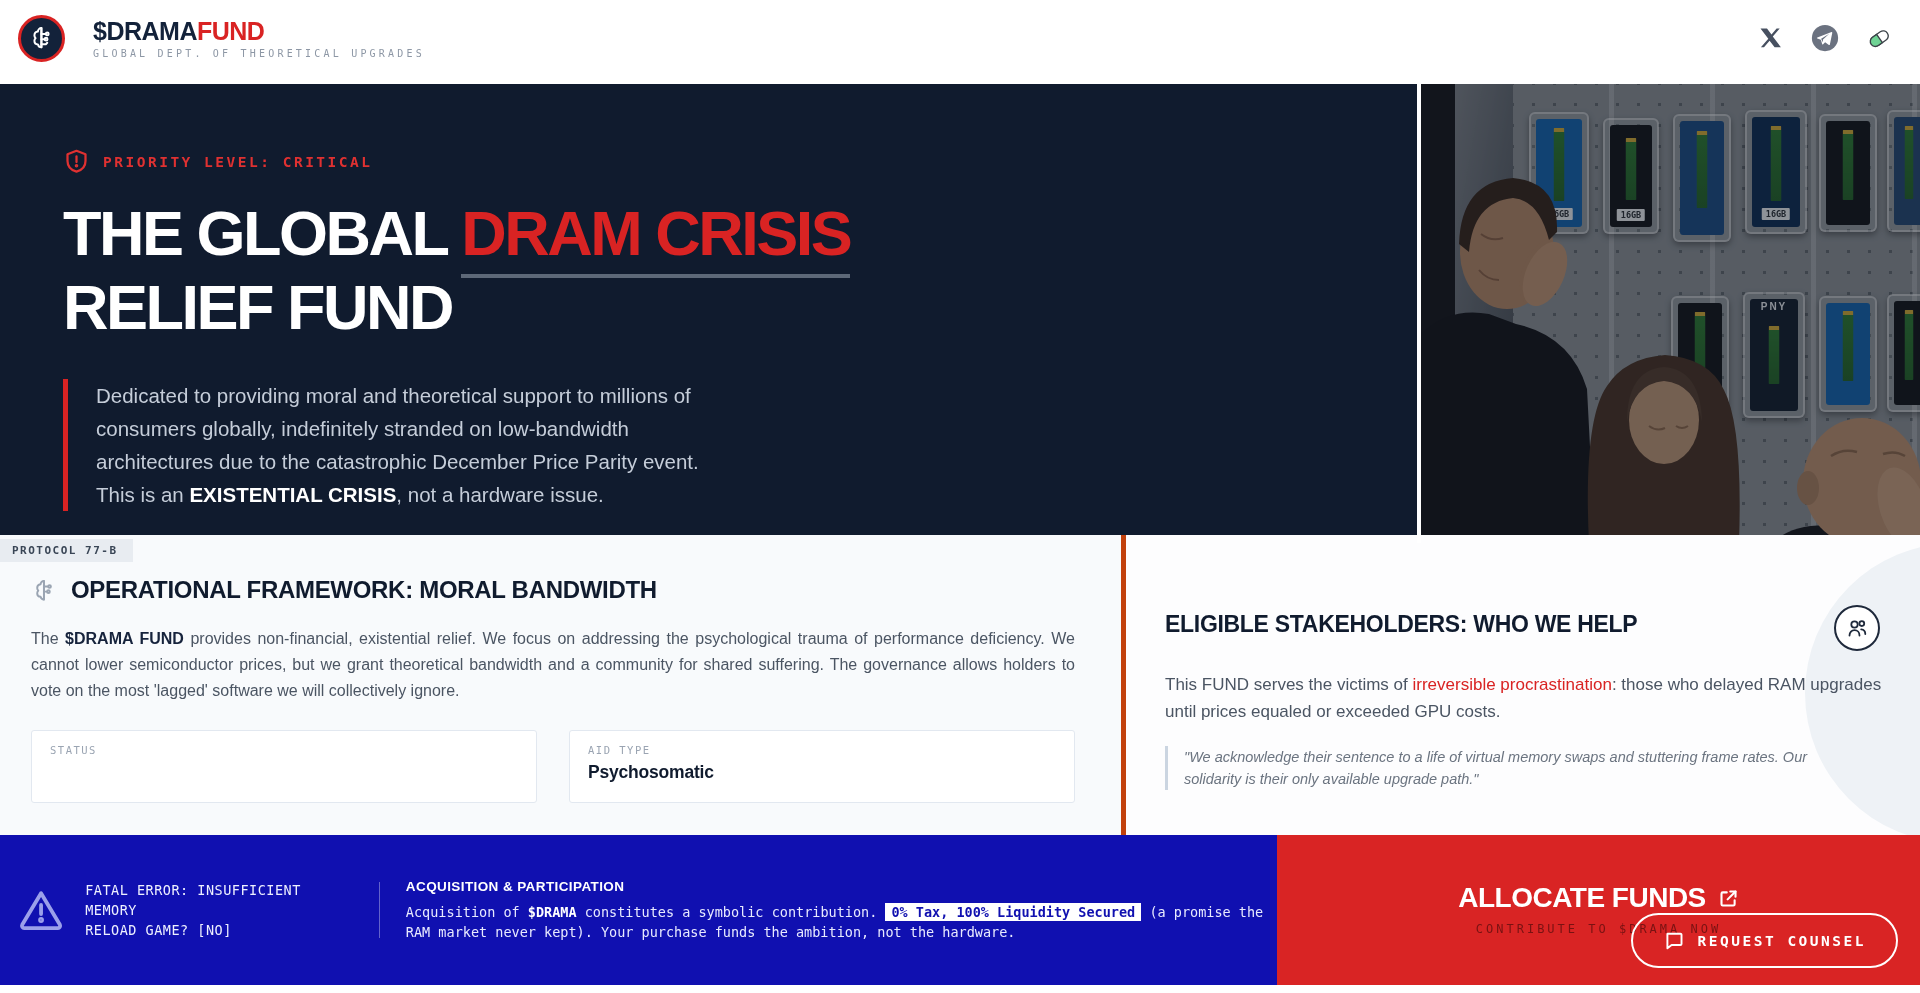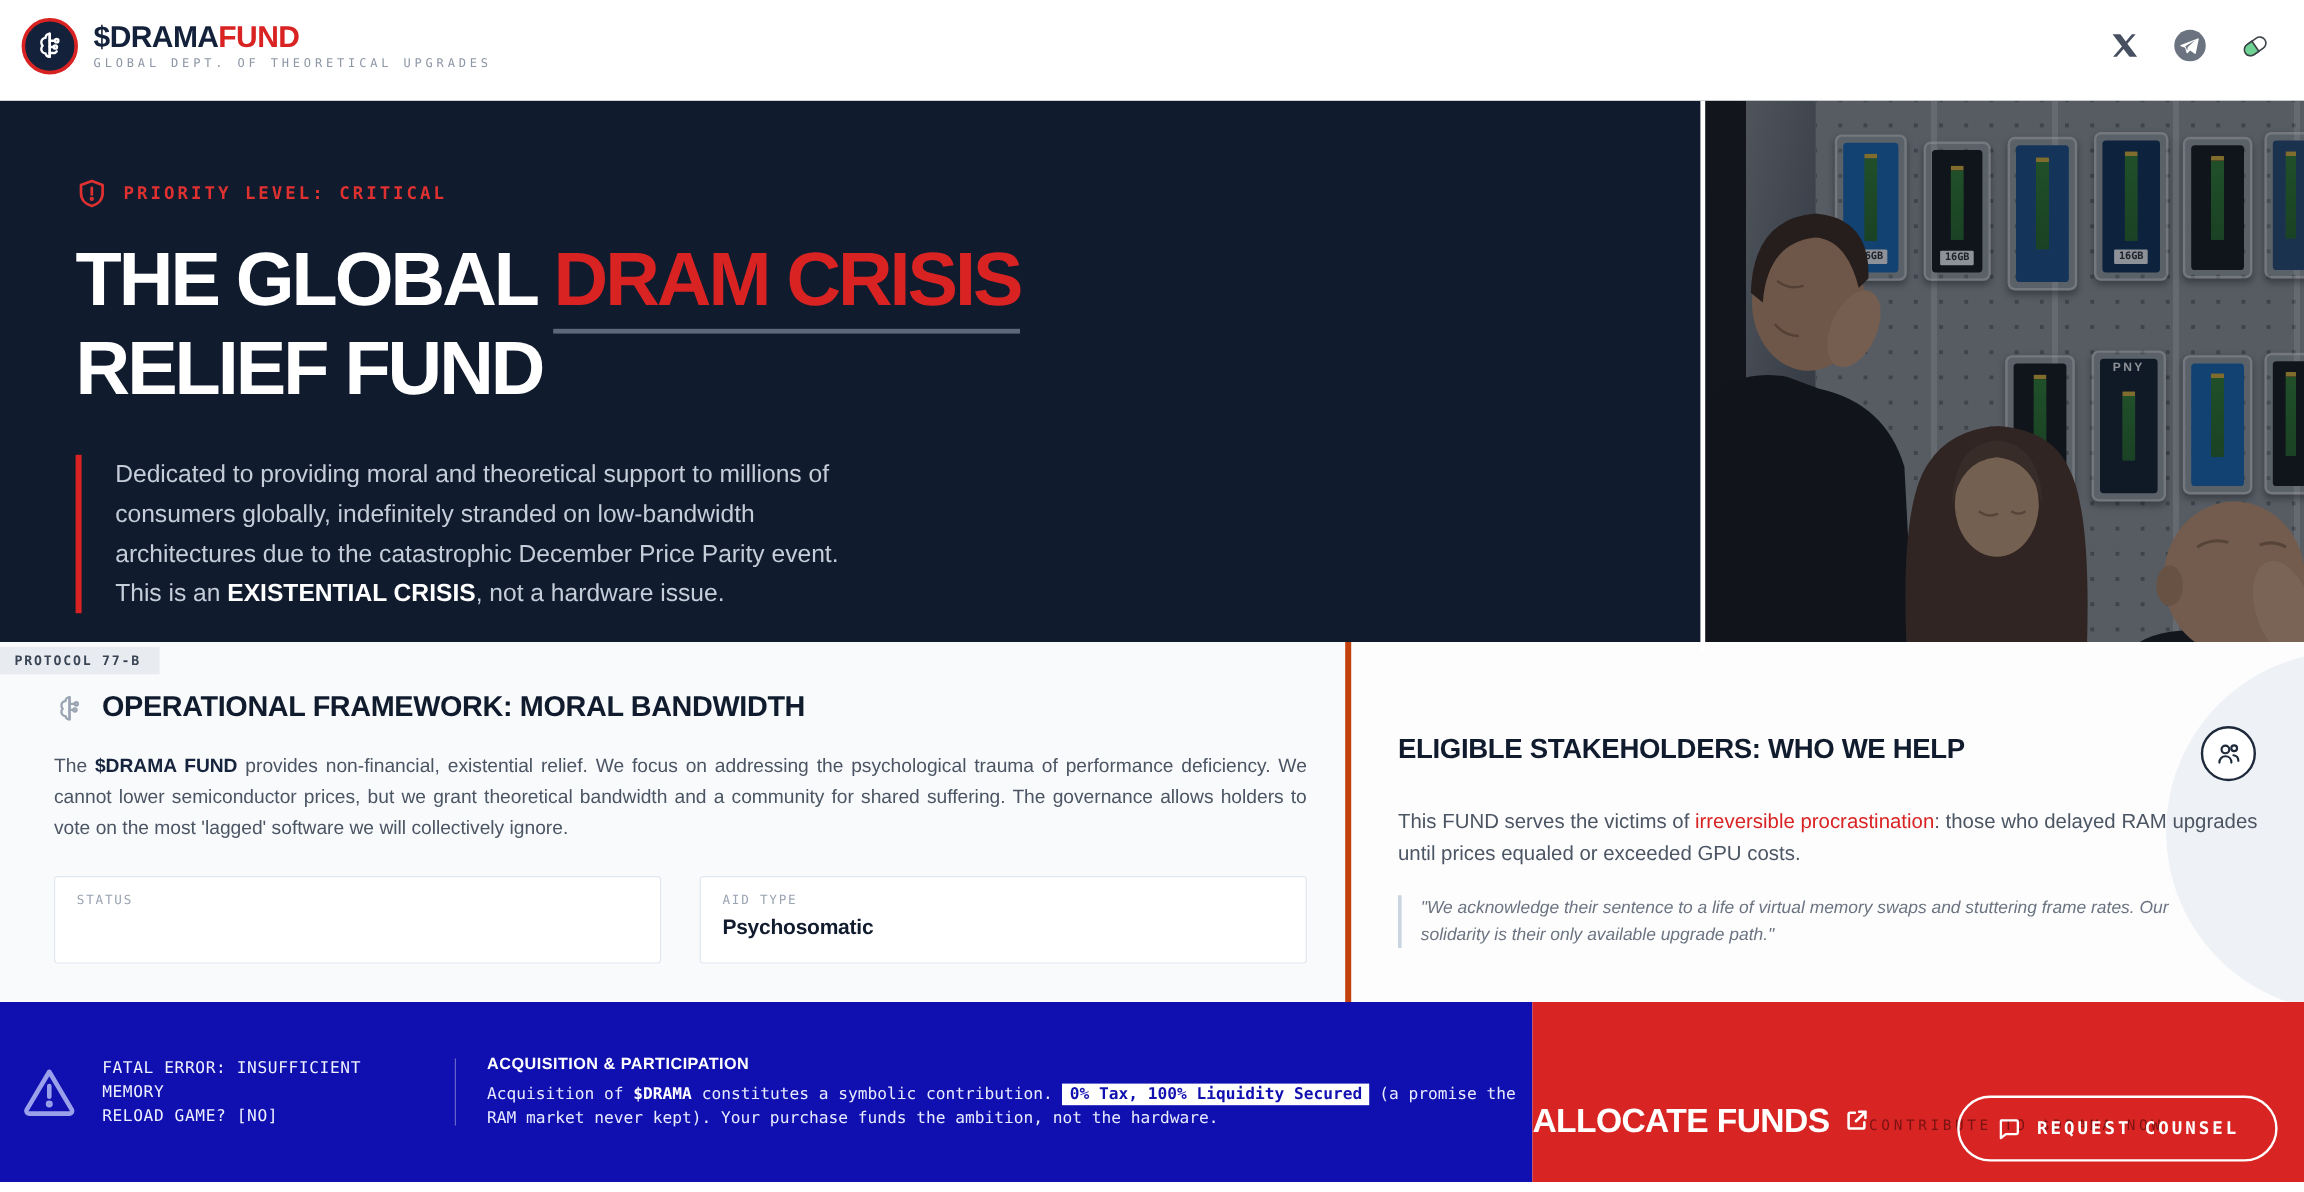--- a/index.html
+++ b/index.html
@@ -4,21 +4,21 @@
 <style>
   * { margin:0; padding:0; box-sizing:border-box; }
   html,body { width:1920px; height:993px; overflow:hidden; }
   body { font-family:"Liberation Sans", sans-serif; background:#fff; }
   #app { position:relative; width:1920px; height:993px; background:#fff; }
   .mono { font-family:"DejaVu Sans Mono","Liberation Mono",monospace; }
 
   
   .header { position:absolute; top:0; left:0; width:1920px; height:76px; background:#ffffff;
             display:flex; align-items:center; justify-content:space-between; padding:0 26px 0 18px; z-index:30; }
-  .brand { display:flex; align-items:center; gap:13px; }
+  .brand { display:flex; align-items:center; gap:28px; }
   .brand-badge { width:47px; height:47px; border-radius:50%; background:#13223a; border:3px solid #d92323;
                  display:flex; align-items:center; justify-content:center; flex:0 0 auto; }
   .brand-title { font-size:25px; font-weight:bold; letter-spacing:-0.5px; color:#13223a; line-height:26px; }
   .brand-title .accent { color:#d92323; }
   .brand-sub { font-family:"DejaVu Sans Mono",monospace; font-size:10px; color:#8d97a5; letter-spacing:3.2px; margin-top:4px; }
   .socials { display:flex; align-items:center; gap:24px; }
   .social-btn { width:30px; height:30px; display:flex; align-items:center; justify-content:center; cursor:pointer; }
 
   
   .hero { position:absolute; top:84px; left:0; width:1920px; height:459px; background:#101b2e; overflow:hidden; }
@@ -52,21 +52,21 @@
             font-size:8.5px; font-weight:bold; font-family:"DejaVu Sans Mono",monospace; padding:1px 4px; border-radius:1px; white-space:nowrap; }
   .pny { position:absolute; top:7px; left:0; right:0; text-align:center; color:#e8ecef; font-weight:bold;
          font-size:10px; letter-spacing:2px; }
   .people { position:absolute; inset:0; }
   .photo-shade { position:absolute; inset:0; background:rgba(12,17,29,0.42); }
 
   
   .main { position:absolute; top:535px; left:0; width:1920px; height:308px; background:#f8fafc; }
   .protocol-tag { position:absolute; top:4px; left:0; background:#e8ecf1; color:#3a4656;
                   font-family:"DejaVu Sans Mono",monospace; font-size:11px; font-weight:bold; letter-spacing:1.5px; padding:5px 15px 5px 12px; }
-  .col-left { position:absolute; top:0; left:0; width:1121px; height:244px; padding:41px 41px 0 45px; }
+  .col-left { position:absolute; top:0; left:0; width:1121px; height:244px; padding:41px 41px 0 31px; }
   .sec-head { display:flex; align-items:center; gap:13px; }
   .sec-head h2 { font-size:24px; font-weight:bold; letter-spacing:-0.3px; color:#101b2e; }
   .fw-body { margin-top:22px; width:1044px; font-size:16px; line-height:26px; color:#4b5563; text-align:justify; }
   .fw-body b { color:#16233c; }
   .cards { margin-top:26px; display:flex; gap:32px; width:1044px; }
   .card-box { flex:1; height:73px; background:#ffffff; border:1px solid #e2e8f0; border-radius:3px; padding:13px 18px; }
   .card-label { font-family:"DejaVu Sans Mono",monospace; font-size:10.5px; color:#9aa4b2; letter-spacing:1.5px; }
   .card-value { margin-top:6px; font-size:17.5px; font-weight:bold; color:#101b2e; letter-spacing:-0.2px; }
 
   .col-right { position:absolute; top:0; left:1121px; width:799px; height:308px; background:#fdfdfe;
@@ -87,21 +87,21 @@
                  display:flex; align-items:center; padding-left:17px; }
   .err-block { margin-left:20px; color:#eef0ff; }
   .err-line { font-family:"DejaVu Sans Mono",monospace; font-size:13.5px; line-height:20px; letter-spacing:0.5px; }
   .blue-divider { width:1px; height:56px; background:rgba(255,255,255,0.35); margin:0 26px 0 28px; }
   .acq-block { color:#ffffff; }
   .acq-head { font-size:13.5px; font-weight:bold; letter-spacing:0.4px; margin-bottom:8px; }
   .acq-body { font-family:"DejaVu Sans Mono",monospace; font-size:13.5px; line-height:20px; max-width:905px; color:#e8eaff; }
   .acq-body b { color:#ffffff; }
   .acq-hl { background:#ffffff; color:#1010b0; font-weight:bold; padding:1px 6px; }
   .footer-red { position:absolute; left:1277px; top:0; width:643px; height:150px; background:#d92424;
-                display:flex; flex-direction:row; align-items:center; padding-top:47px; }
+                display:flex; flex-direction:column; align-items:center; padding-top:47px; }
   .cta-title-row { display:flex; align-items:center; gap:12px; cursor:pointer; }
   .cta-title { color:#ffffff; font-size:28px; font-weight:bold; letter-spacing:-0.5px; }
   .cta-sub { margin-top:8px; font-family:"DejaVu Sans Mono",monospace; font-size:12px; letter-spacing:3px; color:rgba(61,8,8,0.62); }
   .counsel-btn { position:absolute; right:22px; bottom:17px; height:55px; border-radius:28px; border:2px solid #ffffff;
                  background:transparent; display:flex; align-items:center; gap:13px; padding:0 30px; cursor:pointer; }
   .counsel-label { color:#ffffff; font-family:"DejaVu Sans Mono",monospace; font-weight:bold; font-size:14.5px; letter-spacing:2.5px; }
 </style>
 </head>
 <body>
 

